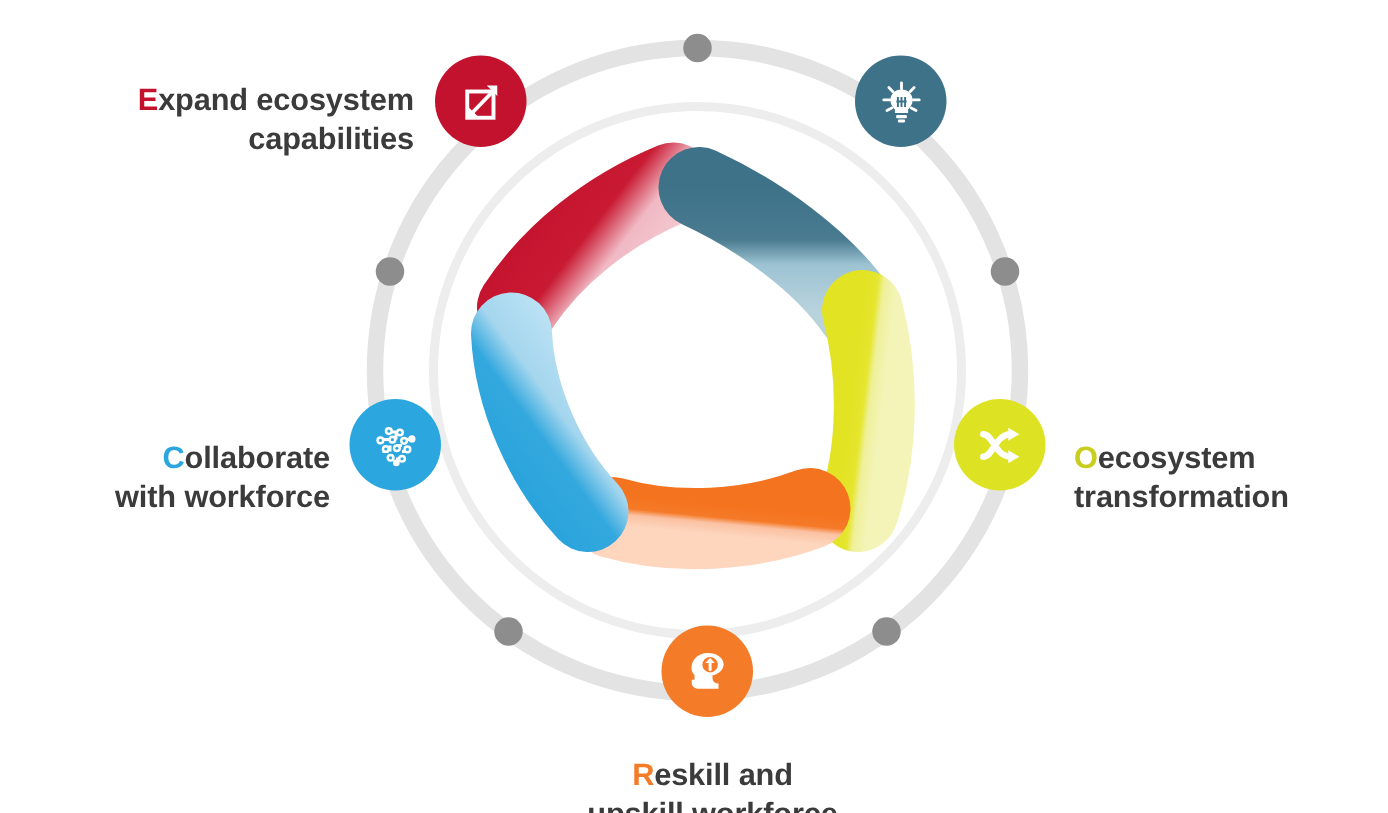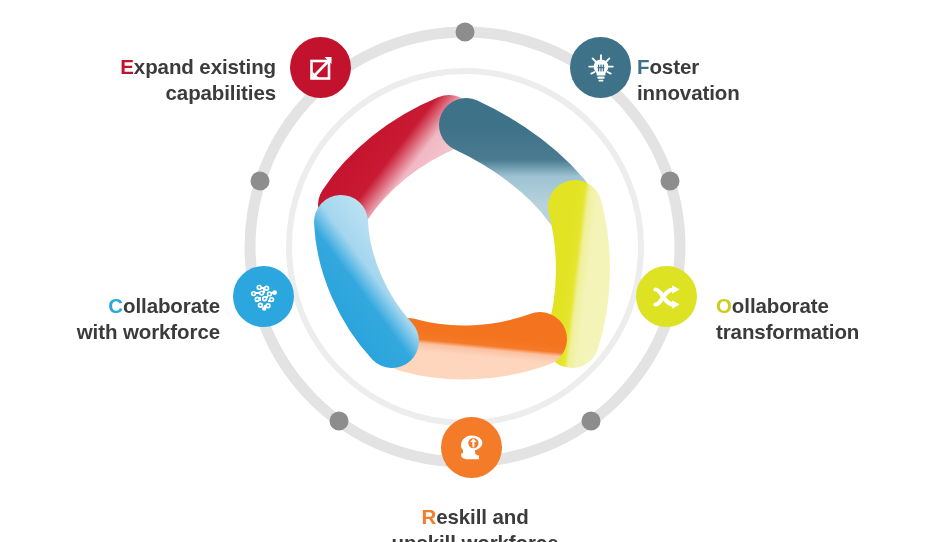--- a/index.html
+++ b/index.html
@@ -140,21 +140,21 @@
         <rect x="6.5" y="9" width="17.5" height="17.5" fill="none" stroke="#ffffff" stroke-width="2.6"></rect>
         <g stroke="#ffffff" stroke-width="2.6" stroke-linecap="round">
           <line x1="9.5" y1="23.5" x2="25" y2="7.5"></line>
         </g>
         <path d="M 26.5 5 L 26.5 12 L 19.5 5 Z" fill="#ffffff"></path>
         <path d="M 7.2 26 L 7.2 19.3 L 14 26 Z" fill="#ffffff"></path>
       </svg>
     </span>
   </div>
   <div class="label label-expand">
-    <span class="initial" style="color:#c3122d">E</span><span>xpand existing
+    <span class="initial" style="color:#c3122d">E</span><span>xpand ecosystem
 capabilities</span>
   </div>
 
   <div class="icon-node node-foster" style="background:#3d7289">
     <span>
       <svg width="32" height="32" viewBox="0 0 32 32">
         <g stroke="#ffffff" stroke-width="1.9" stroke-linecap="round">
           <line x1="16" y1="3.2" x2="16" y2="7.2"></line>
           <line x1="7.6" y1="6.4" x2="10.3" y2="9.1"></line>
           <line x1="24.4" y1="6.4" x2="21.7" y2="9.1"></line>
@@ -167,24 +167,20 @@
         <g stroke="#3d7289" stroke-width="1.3">
           <line x1="13.6" y1="12.6" x2="13.6" y2="19.4"></line>
           <line x1="16" y1="12.6" x2="16" y2="19.4"></line>
           <line x1="18.4" y1="12.6" x2="18.4" y2="19.4"></line>
           <line x1="12.6" y1="15.6" x2="19.4" y2="15.6"></line>
         </g>
         <rect x="12.4" y="24.6" width="7.2" height="2.2" rx="0.7" fill="#ffffff"></rect>
         <rect x="13.6" y="27.7" width="4.8" height="1.9" rx="0.7" fill="#ffffff"></rect>
       </svg>
     </span>
-  </div>
-  <div class="label label-foster">
-    <span class="initial" style="color:#3d7289">F</span><span>oster
-innovation</span>
   </div>
 
   <div class="icon-node node-collaborate" style="background:#2ba6de">
     <span>
       <svg width="34" height="34" viewBox="0 0 34 34">
         <g stroke="#ffffff" stroke-width="2.0" fill="none">
           <line x1="11" y1="8" x2="17" y2="8"></line>
           <line x1="17" y1="8" x2="17" y2="13"></line>
           <line x1="8" y1="13" x2="13" y2="13"></line>
           <line x1="21" y1="13" x2="26" y2="13"></line>
@@ -235,21 +231,21 @@
         <g fill="none" stroke="#ffffff" stroke-width="4.2" stroke-linecap="round">
           <path d="M 5.5 9.5 C 12 9.5, 13.5 24.5, 24 24.5"></path>
           <path d="M 5.5 24.5 C 12 24.5, 13.5 9.5, 24 9.5"></path>
         </g>
         <path d="M 22.2 5.2 L 29.6 9.5 L 22.2 13.8 Z" fill="#ffffff"></path>
         <path d="M 22.2 20.2 L 29.6 24.5 L 22.2 28.8 Z" fill="#ffffff"></path>
       </svg>
     </span>
   </div>
   <div class="label label-orchestrate">
-    <span class="initial" style="color:#c9ce1e">O</span><span>ollaborate
+    <span class="initial" style="color:#c9ce1e">O</span><span>ecosystem
 transformation</span>
   </div>
 
   <div class="icon-node node-reskill" style="background:#f47b28">
     <span>
       <svg width="33" height="33" viewBox="0 0 33 33">
         <path d="M 16.8 4.4
                  C 10.6 4.4 6.0 8.8 6.0 14.4
                  C 6.0 16.6 7.0 18.0 8.0 19.0
                  L 8.0 22.2

